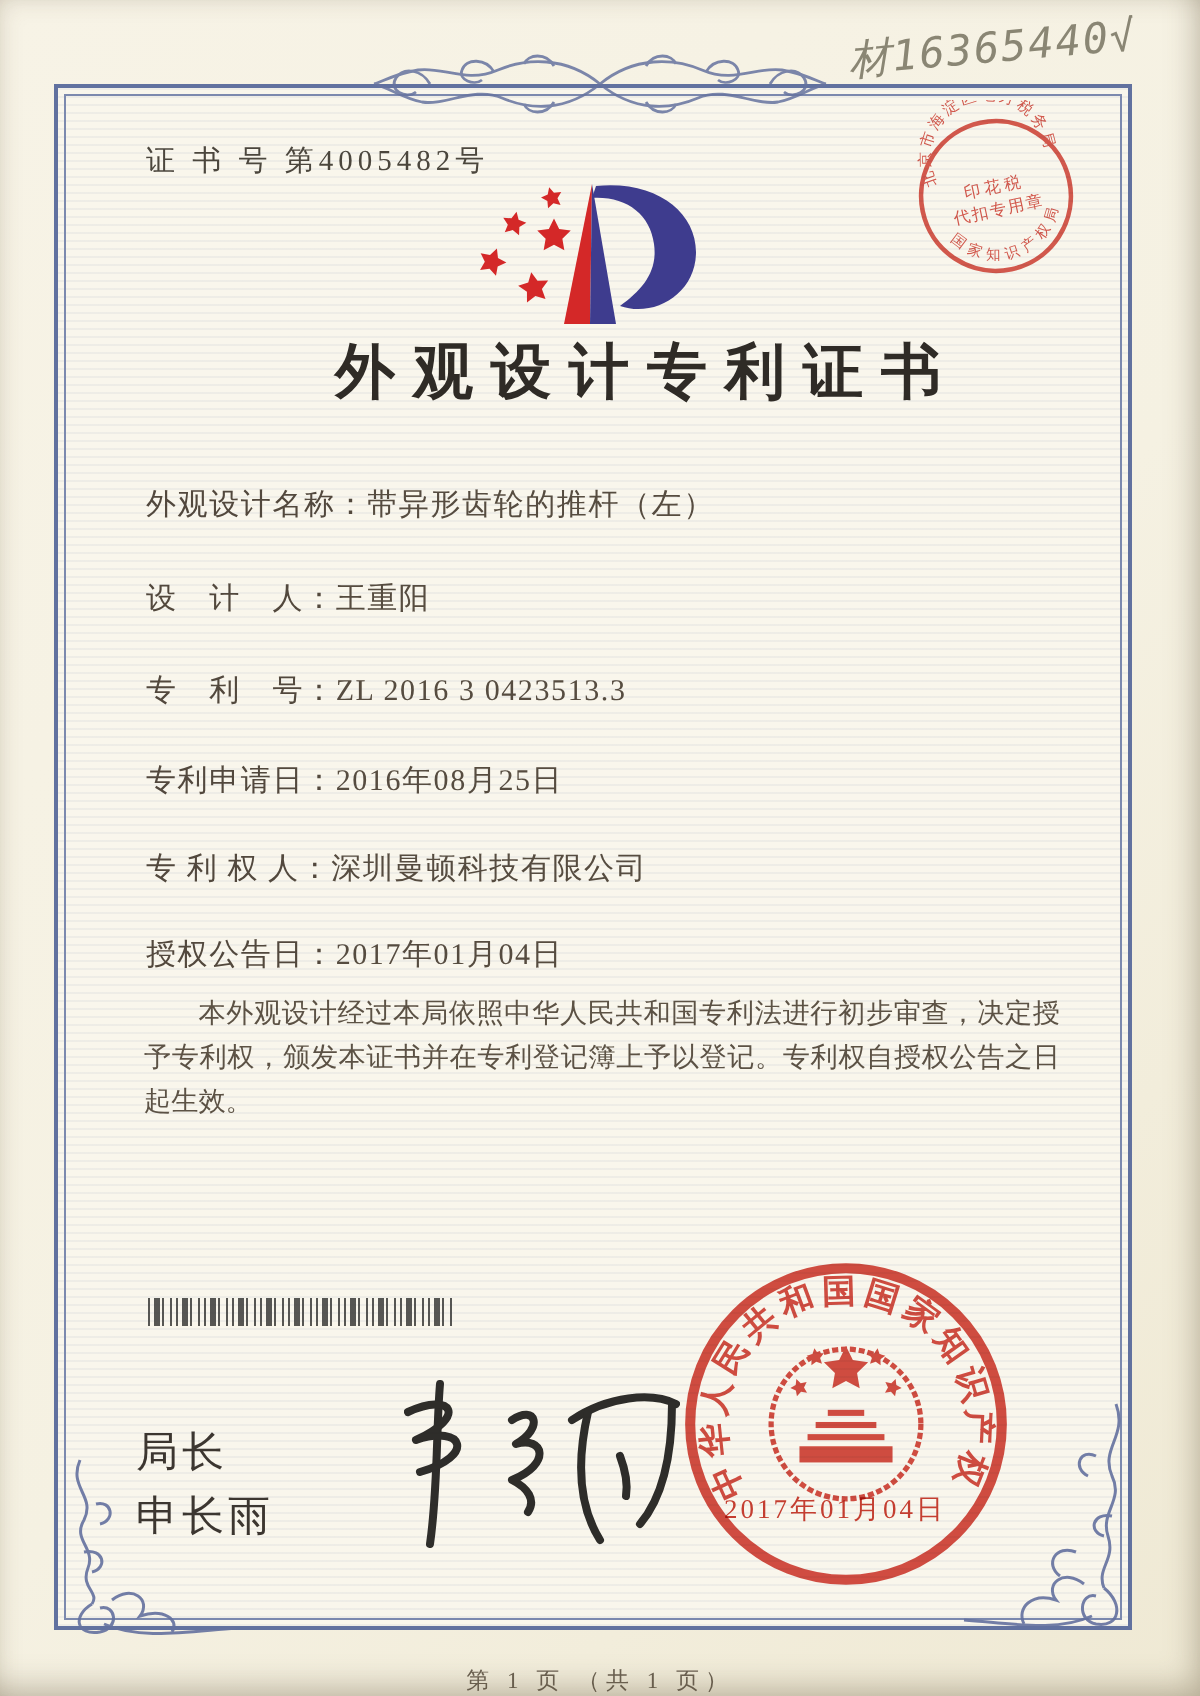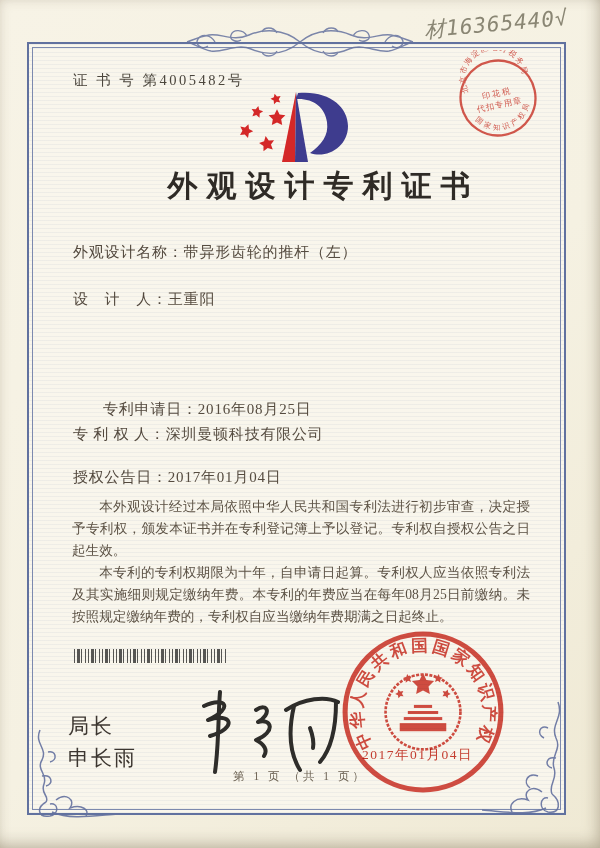--- a/index.html
+++ b/index.html
@@ -37,40 +37,40 @@
     left:424px;top:10px;font-size:21px;color:#8a8674;
     font-family:"DejaVu Sans Mono",monospace;font-style:italic;
     transform:rotate(-5deg);letter-spacing:1px;z-index:5;
   }
   .title{
     left:0;right:0;top:166px;text-align:center;
     font-size:30px;font-weight:bold;color:#2f2b26;letter-spacing:9px;z-index:5;margin-left:47px;
   }
   .field{left:73px;font-size:15px;color:#52483d;letter-spacing:.8px;z-index:5;}
   .field .val{color:#564c40;}
-  .f0{top:243px;} .f1{top:290px;} .f2{top:336px;} .f3{top:400px;margin-left:30px;} .f4{top:425px;} .f5{top:468px;}
+  .f0{top:243px;} .f1{top:290px;} .f2{top:336px;} .f3{top:381px;} .f4{top:425px;} .f5{top:468px;}
   .body-text{
     left:72px;width:458px;top:496px;z-index:5;
     font-size:13.6px;line-height:22px;color:#5c5245;text-align:justify;
   }
   .body-text p{margin:0;text-indent:2em;}
   .barcode{
     left:74px;top:649px;width:152px;height:14px;z-index:5;
     background:repeating-linear-gradient(90deg,
       #3a3a38 0 1px,transparent 1px 3px,
       #3a3a38 3px 6px,transparent 6px 7px,
       #3a3a38 7px 8px,transparent 8px 11px,
       #3a3a38 11px 12px,transparent 12px 14px);
     opacity:.85;
   }
   .officer{left:68px;font-size:21px;color:#3c3630;letter-spacing:2px;z-index:5;
     font-family:"Liberation Sans",sans-serif;}
   .o1{top:712px;} .o2{top:744px;}
   .footer{
-    left:0;right:0;top:769px;text-align:center;z-index:5;
+    left:0;right:0;top:833px;text-align:center;z-index:5;
     font-size:11.5px;color:#6b6152;letter-spacing:3px;
   }
   .date-stamp{
     left:362px;top:746px;z-index:6;
     font-size:13.5px;color:#c23527;letter-spacing:1.5px;opacity:.95;
   }
   .seal{z-index:7;mix-blend-mode:multiply;}
   .ornament{z-index:4;}
   svg text{font-family:"Liberation Serif","DejaVu Serif",serif;}
 </style>
@@ -162,33 +162,35 @@
   </svg>
 
   <div class="abs title">外观设计专利证书</div>
 
   <div class="abs field f1">
     <span>设　计　人：</span><span class="val">王重阳</span>
   </div>
   <div class="abs field f0">
     <span>外观设计名称：</span><span class="val">带异形齿轮的推杆（左）</span>
   </div>
+  <div class="abs field f2">
+    <span>专　利　号：</span><span class="val">ZL 2016 3 0423513.3</span>
+  </div>
   <div class="abs field f3">
     <span>专利申请日：</span><span class="val">2016年08月25日</span>
   </div>
   <div class="abs field f4">
     <span>专 利 权 人：</span><span class="val">深圳曼顿科技有限公司</span>
   </div>
   <div class="abs field f5">
     <span>授权公告日：</span><span class="val">2017年01月04日</span>
   </div>
 
   <div class="abs body-text">
     <p>本外观设计经过本局依照中华人民共和国专利法进行初步审查，决定授予专利权，颁发本证书并在专利登记簿上予以登记。专利权自授权公告之日起生效。</p>
-    <p>本专利的专利权期限为十年，自申请日起算。专利权人应当依照专利法及其实施细则规定缴纳年费。本专利的年费应当在每年08月25日前缴纳。未按照规定缴纳年费的，专利权自应当缴纳年费期满之日起终止。</p>
   </div>
 
   <div class="abs barcode"></div>
 
   <div class="abs officer o1">局长</div>
   <div class="abs officer o2">申长雨</div>
 
   <svg class="abs" style="left:190px;top:676px;z-index:6;" width="160" height="115" viewBox="0 0 160 115">
     <g stroke="#1d1c1a" fill="none" stroke-width="4" stroke-linecap="round" stroke-linejoin="round" opacity=".92">
       <path d="M30,16 C28,40 29,68 25,96"></path>

